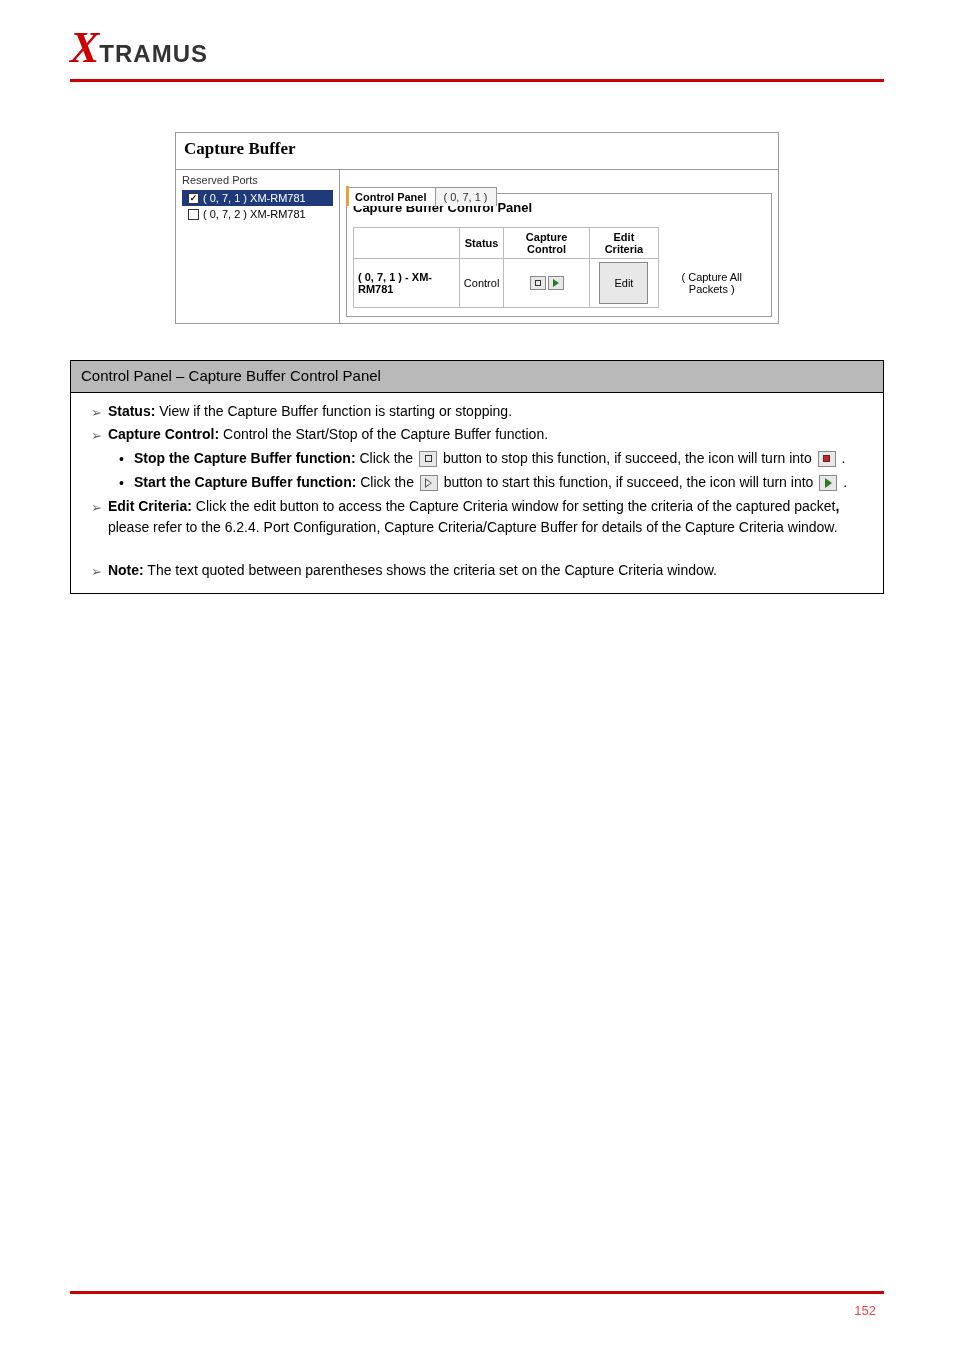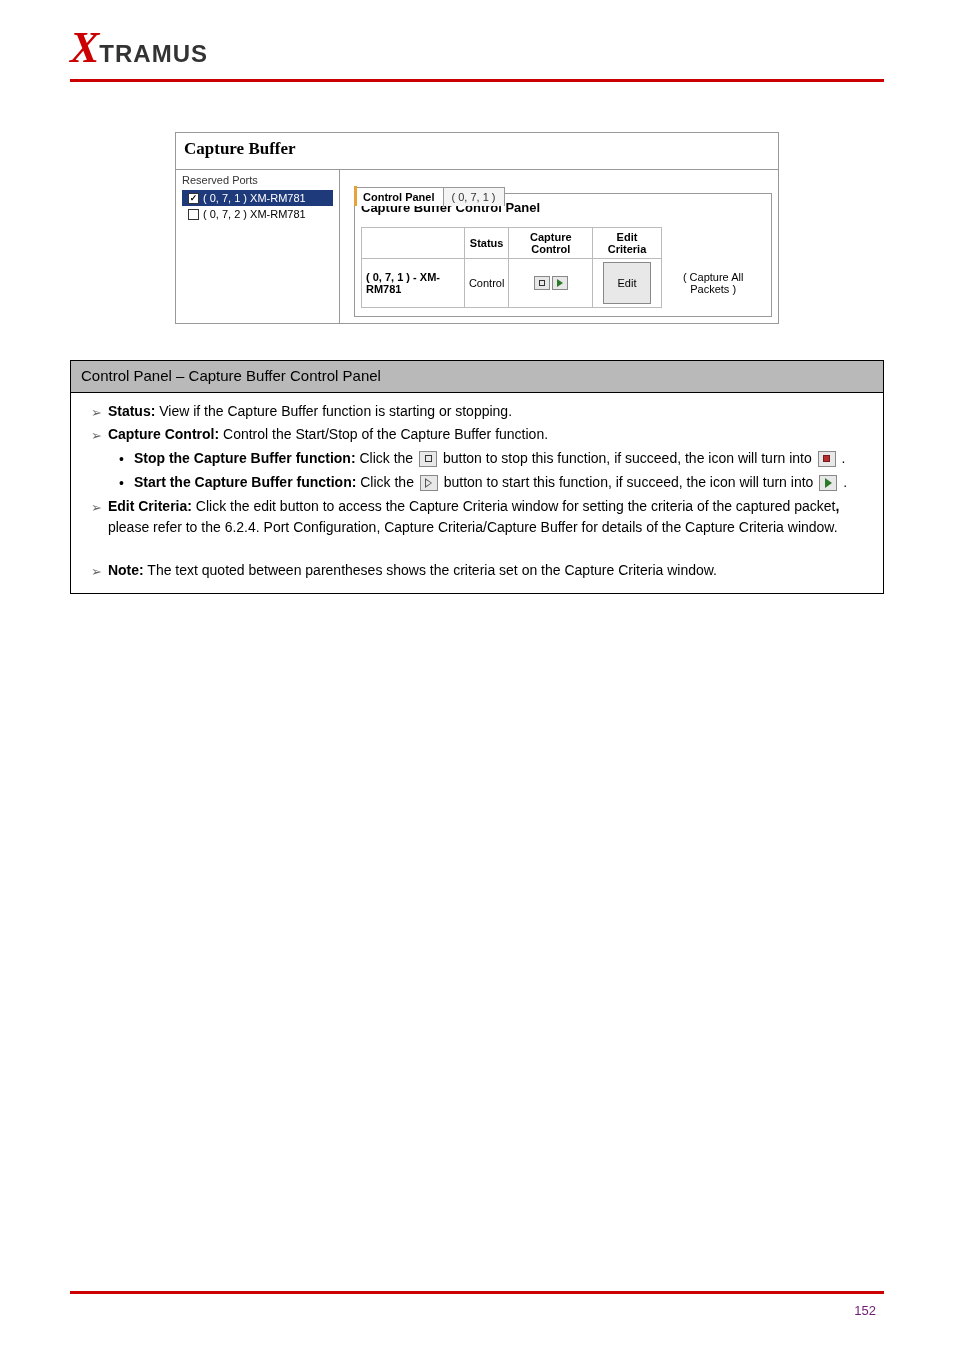--- a/index.html
+++ b/index.html
@@ -6,21 +6,21 @@
   body { width: 954px; height: 1350px; font-family: Arial, sans-serif; background: #fff; position: relative; }
   .logo-bar { padding: 22px 70px 6px 70px; }
   .logo { display: flex; align-items: baseline; }
   .logo-x { font-family: "Times New Roman", serif; font-size: 44px; font-weight: bold; color: #cc0000; font-style: italic; letter-spacing: -2px; }
   .logo-rest { font-family: Arial, sans-serif; font-size: 24px; font-weight: bold; color: #333; letter-spacing: 1px; margin-left: 2px; }
   .hr-top { height: 3px; background: #cc0000; margin: 0 70px 0 70px; }
 
   .screenshot-wrap { margin: 50px auto 0 auto; width: 604px; }
   .cb-outer { border: 1px solid #999; background: #fff; }
   .cb-head { font-family: "Times New Roman", serif; font-weight: bold; font-size: 17px; padding: 6px 8px 10px 8px; border-bottom: 1px solid #999; }
-  .cb-body { display: flex; gap: 8px; }
+  .cb-body { display: flex; }
   .cb-side { width: 164px; border-right: 1px solid #999; padding: 4px 6px 40px 6px; font-size: 11px; }
   .side-title { color: #333; margin-bottom: 4px; }
   .side-item { display: flex; align-items: center; padding: 2px 0 2px 6px; }
   .side-item.sel { background: #1f3a7a; color: #fff; }
   .chk { width: 11px; height: 11px; border: 1px solid #333; background: #fff; margin-right: 4px; display: inline-flex; align-items: center; justify-content: center; font-size: 9px; line-height: 1; }
   .chk.checked::after { content: "✓"; color: #000; font-weight: bold; }
   .side-item.sel .chk { background: #fff; }
   .cb-main { flex: 1; padding: 4px 6px 6px 6px; }
   .tabs { display: flex; }
   .tab { font-size: 11px; padding: 3px 8px; border: 1px solid #999; border-bottom: none; background: #f4f4f4; position: relative; top: 13px; }
@@ -50,21 +50,21 @@
   .bullet { font-size: 14px; margin-right: 10px; margin-top: 1px; flex-shrink: 0; }
   .inline-icon { display: inline-flex; width: 18px; height: 16px; border: 1px solid #888; background: #e8e8e8; align-items: center; justify-content: center; vertical-align: middle; margin: 0 2px; }
   .inline-icon .sq { width: 7px; height: 7px; border: 1px solid #333; }
   .inline-icon .sq.red { background: #b33030; border-color: #7a1a1a; }
   .inline-icon .pl { width: 0; height: 0; border-left: 7px solid #2a7a2a; border-top: 5px solid transparent; border-bottom: 5px solid transparent; }
   .inline-icon .pl.hollow { border-left-color: transparent; position: relative; }
   .inline-icon .pl.hollow::before { content: ""; position: absolute; left: -7px; top: -5px; width: 0; height: 0; border-left: 7px solid #555; border-top: 5px solid transparent; border-bottom: 5px solid transparent; }
   .inline-icon .pl.hollow::after { content: ""; position: absolute; left: -6px; top: -3px; width: 0; height: 0; border-left: 5px solid #e8e8e8; border-top: 3px solid transparent; border-bottom: 3px solid transparent; }
 
   .footer-line { position: absolute; left: 70px; right: 70px; bottom: 56px; height: 3px; background: #cc0000; }
-  .page-num { position: absolute; right: 78px; bottom: 32px; font-size: 13px; color: #701a75; }
+  .page-num { position: absolute; right: 78px; bottom: 32px; font-size: 13px; color: #ef4444; }
 </style>
 </head>
 <body>
 
 <div class="logo-bar">
   <div class="logo">
     <span class="logo-x">X</span>
     <span class="logo-rest">TRAMUS</span>
   </div>
 </div>

